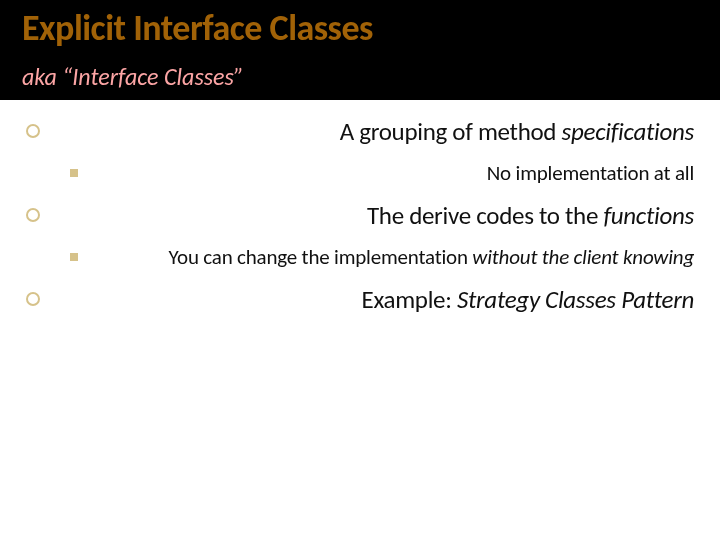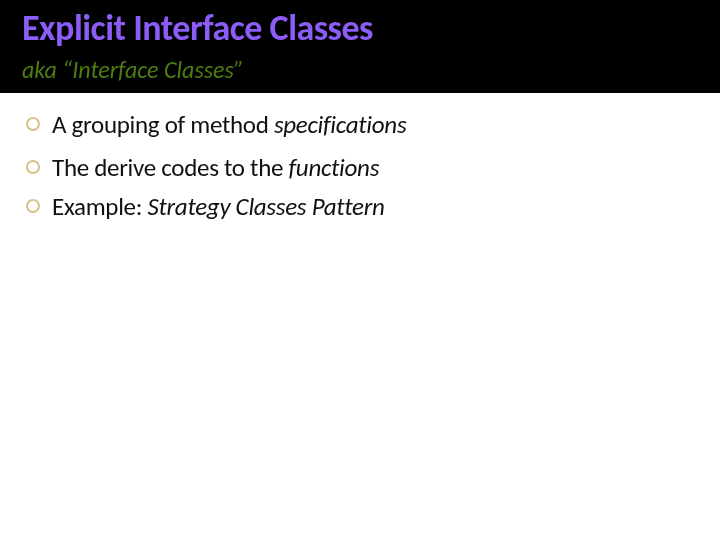--- a/index.html
+++ b/index.html
@@ -11,50 +11,51 @@
     font-family: "Calibri", "Segoe UI", sans-serif;
     overflow: hidden;
     color: #111;
   }
   .header {
     background: #000000;
     padding: 10px 22px 10px 22px;
     box-sizing: border-box;
   }
   .title {
-    color: #8b5cf6;
+    color: #a16207;
     font-size: 36px;
     font-weight: 700;
     line-height: 1.05;
     letter-spacing: -0.5px;
   }
   .subtitle {
-    color: #4d7c0f;
+    color: #fca5a5;
     font-size: 24px;
     font-style: italic;
     font-weight: 400;
     line-height: 1.1;
-    margin-top: 9px;
+    margin-top: 16px;
   }
   .body {
     padding: 18px 26px 0 26px;
     box-sizing: border-box;
   }
   ul.level1 {
     list-style: none;
     margin: 0;
     padding: 0;
   }
   ul.level1 > li {
     position: relative;
     padding-left: 26px;
     font-size: 25px;
     line-height: 1.15;
     margin-bottom: 10px;
     letter-spacing: -0.3px;
+    text-align: right;
   }
   ul.level1 > li::before {
     content: "";
     position: absolute;
     left: 0;
     top: 6px;
     width: 14px;
     height: 14px;
     border: 2px solid #d6c28a;
     border-radius: 50%;
@@ -94,26 +95,34 @@
     <span>aka </span><span>“Interface Classes”</span>
   </div>
 </div>
 
 <div class="body">
   <ul class="level1">
 
     <li>
       <span>A grouping of method </span><em>specifications</em>
       <ul class="level2">
+        <li>
+          <span>No implementation at all</span>
+        </li>
       </ul>
     </li>
 
 
     <li>
       <span>The derive codes to the </span><em>functions</em>
+      <ul class="level2">
+        <li>
+          <span>You can change the implementation </span><em>without the client knowing</em>
+        </li>
+      </ul>
     </li>
 
     <li>
       <span>Example: </span><em>Strategy Classes Pattern</em>
     </li>
 
   </ul>
 </div>
 
 </body></html>

